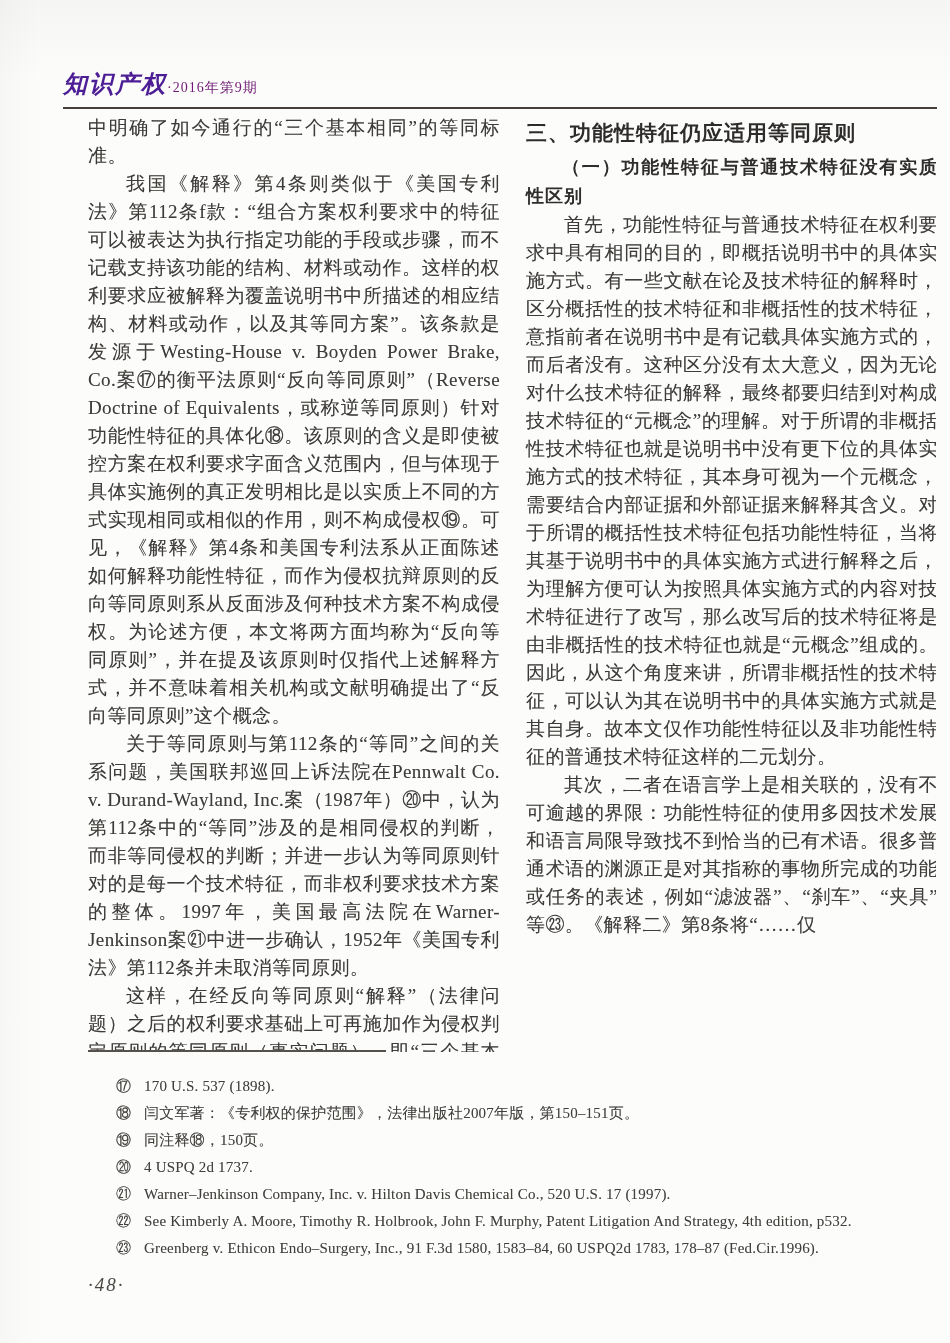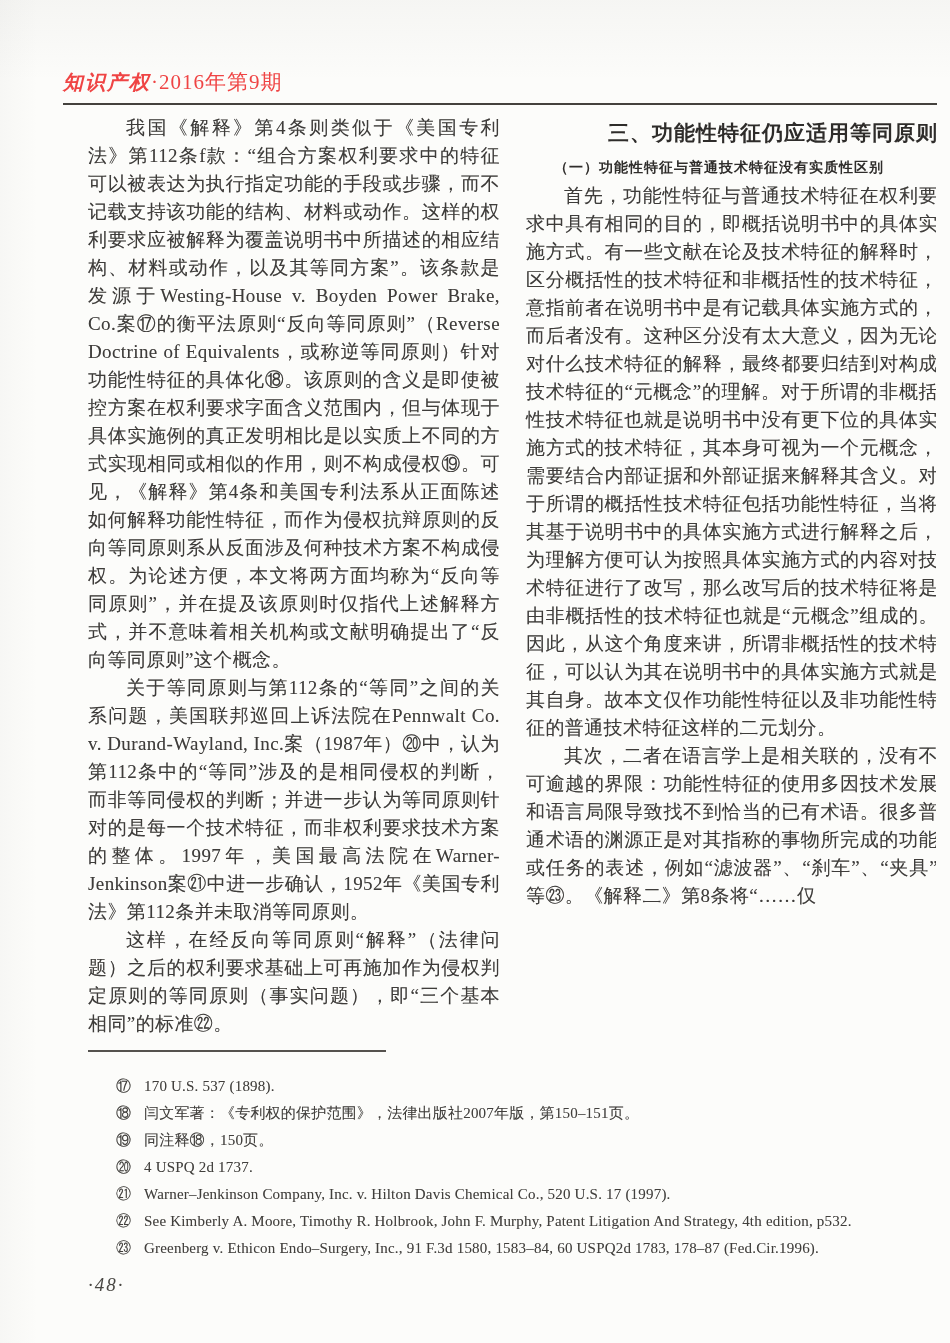--- a/index.html
+++ b/index.html
@@ -19,50 +19,50 @@
                linear-gradient(90deg,rgba(120,120,115,0.04),rgba(0,0,0,0) 4%);
     pointer-events:none;
   }
   .masthead{
     position:absolute;left:63px;top:68px;width:874px;
     border-bottom:2px solid #44413d;
     padding-bottom:7px;
     white-space:nowrap;
   }
   .journal-logo{
-    font-size:20px;font-weight:bold;font-style:italic;
-    letter-spacing:2px;color:#ef4444;
+    font-size:24px;font-weight:bold;font-style:italic;
+    letter-spacing:2px;color:#4c1d95;
   }
   .journal-issue{
-    font-size:21px;color:#ef4444;letter-spacing:1px;
+    font-size:14px;color:#701a75;letter-spacing:1px;
   }
   .columns{
     position:absolute;left:88px;top:114px;width:848px;height:938px;
     display:flex;gap:26px;overflow:hidden;
   }
   .col{width:412px;flex:0 0 412px;}
   .col p{
     margin:0;
     font-size:19px;line-height:28px;
     text-align:justify;
     text-indent:2em;
     letter-spacing:0.4px;
     color:#3e3c3a;
     text-shadow:0 0 0.5px rgba(70,70,70,0.35);
   }
   .col p.continuation{text-indent:0;}
   .section-heading{
     margin:4px 0 5px 0;
     font-size:21px;font-weight:bold;
-    text-align:right;letter-spacing:1px;
+    text-align:left;letter-spacing:1px;
     color:#2e2c2a;line-height:30px;
   }
   .sub-heading{
     margin:0;
-    font-size:14px;font-weight:bold;
+    font-size:18px;font-weight:bold;
     line-height:29px;text-indent:2em;text-align:justify;
     letter-spacing:1px;color:#2f2d2b;
   }
   .footnotes{
     position:absolute;left:88px;top:1050px;width:822px;
   }
   .fn-rule{width:298px;height:2px;background:#55524e;margin-bottom:21px;}
   .fn-list{margin:0;padding:0 0 0 28px;list-style:none;}
   .fn-item{
     display:flex;align-items:baseline;
@@ -83,20 +83,21 @@
 
 <div class="page">
 
   <div class="masthead">
     <span class="journal-logo">知识产权</span><span class="journal-issue">·2016年第9期</span>
   </div>
 
   <div class="columns">
 
     <section class="col">
+      <p class="continuation">中明确了如今通行的“三个基本相同”的等同标准。</p>
       <p>我国《解释》第4条则类似于《美国专利法》第112条f款：“组合方案权利要求中的特征可以被表达为执行指定功能的手段或步骤，而不记载支持该功能的结构、材料或动作。这样的权利要求应被解释为覆盖说明书中所描述的相应结构、材料或动作，以及其等同方案”。该条款是发源于Westing-House v. Boyden Power Brake, Co.案⑰的衡平法原则“反向等同原则”（Reverse Doctrine of Equivalents，或称逆等同原则）针对功能性特征的具体化⑱。该原则的含义是即使被控方案在权利要求字面含义范围内，但与体现于具体实施例的真正发明相比是以实质上不同的方式实现相同或相似的作用，则不构成侵权⑲。可见，《解释》第4条和美国专利法系从正面陈述如何解释功能性特征，而作为侵权抗辩原则的反向等同原则系从反面涉及何种技术方案不构成侵权。为论述方便，本文将两方面均称为“反向等同原则”，并在提及该原则时仅指代上述解释方式，并不意味着相关机构或文献明确提出了“反向等同原则”这个概念。</p>
       <p>关于等同原则与第112条的“等同”之间的关系问题，美国联邦巡回上诉法院在Pennwalt Co. v. Durand-Wayland, Inc.案（1987年）⑳中，认为第112条中的“等同”涉及的是相同侵权的判断，而非等同侵权的判断；并进一步认为等同原则针对的是每一个技术特征，而非权利要求技术方案的整体。1997年，美国最高法院在Warner-Jenkinson案㉑中进一步确认，1952年《美国专利法》第112条并未取消等同原则。</p>
       <p>这样，在经反向等同原则“解释”（法律问题）之后的权利要求基础上可再施加作为侵权判定原则的等同原则（事实问题），即“三个基本相同”的标准㉒。</p>
     </section>
 
     <section class="col">
       <h2 class="section-heading">三、功能性特征仍应适用等同原则</h2>
       <h3 class="sub-heading">（一）功能性特征与普通技术特征没有实质性区别</h3>
       <p>首先，功能性特征与普通技术特征在权利要求中具有相同的目的，即概括说明书中的具体实施方式。有一些文献在论及技术特征的解释时，区分概括性的技术特征和非概括性的技术特征，意指前者在说明书中是有记载具体实施方式的，而后者没有。这种区分没有太大意义，因为无论对什么技术特征的解释，最终都要归结到对构成技术特征的“元概念”的理解。对于所谓的非概括性技术特征也就是说明书中没有更下位的具体实施方式的技术特征，其本身可视为一个元概念，需要结合内部证据和外部证据来解释其含义。对于所谓的概括性技术特征包括功能性特征，当将其基于说明书中的具体实施方式进行解释之后，为理解方便可认为按照具体实施方式的内容对技术特征进行了改写，那么改写后的技术特征将是由非概括性的技术特征也就是“元概念”组成的。因此，从这个角度来讲，所谓非概括性的技术特征，可以认为其在说明书中的具体实施方式就是其自身。故本文仅作功能性特征以及非功能性特征的普通技术特征这样的二元划分。</p>
       <p>其次，二者在语言学上是相关联的，没有不可逾越的界限：功能性特征的使用多因技术发展和语言局限导致找不到恰当的已有术语。很多普通术语的渊源正是对其指称的事物所完成的功能或任务的表述，例如“滤波器”、“刹车”、“夹具”等㉓。《解释二》第8条将“……仅</p>

